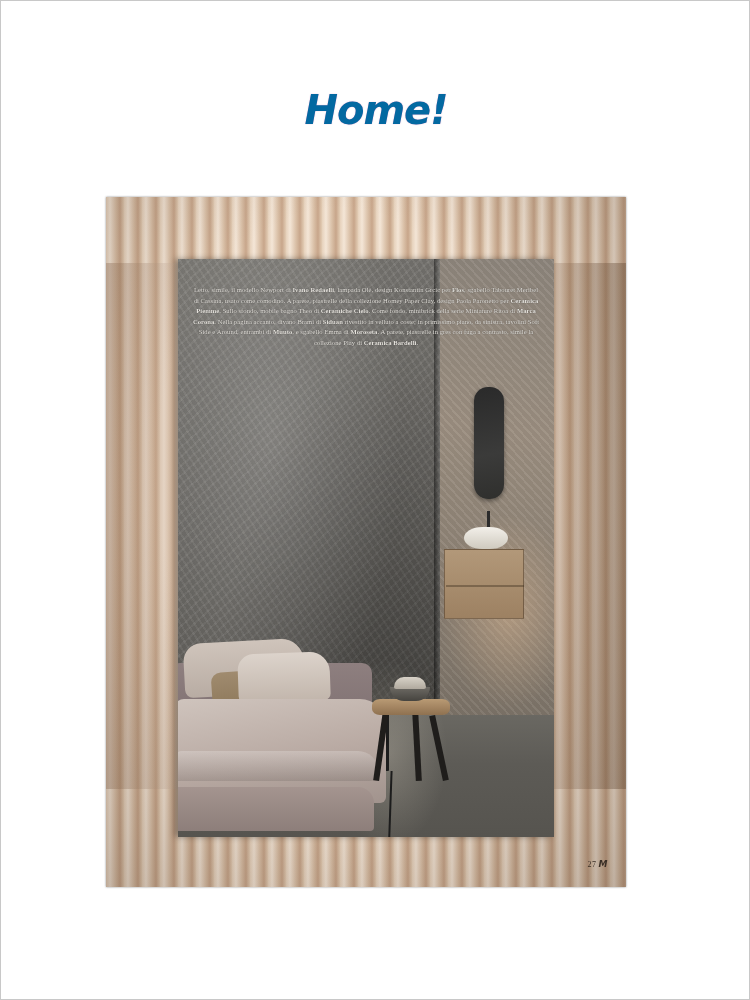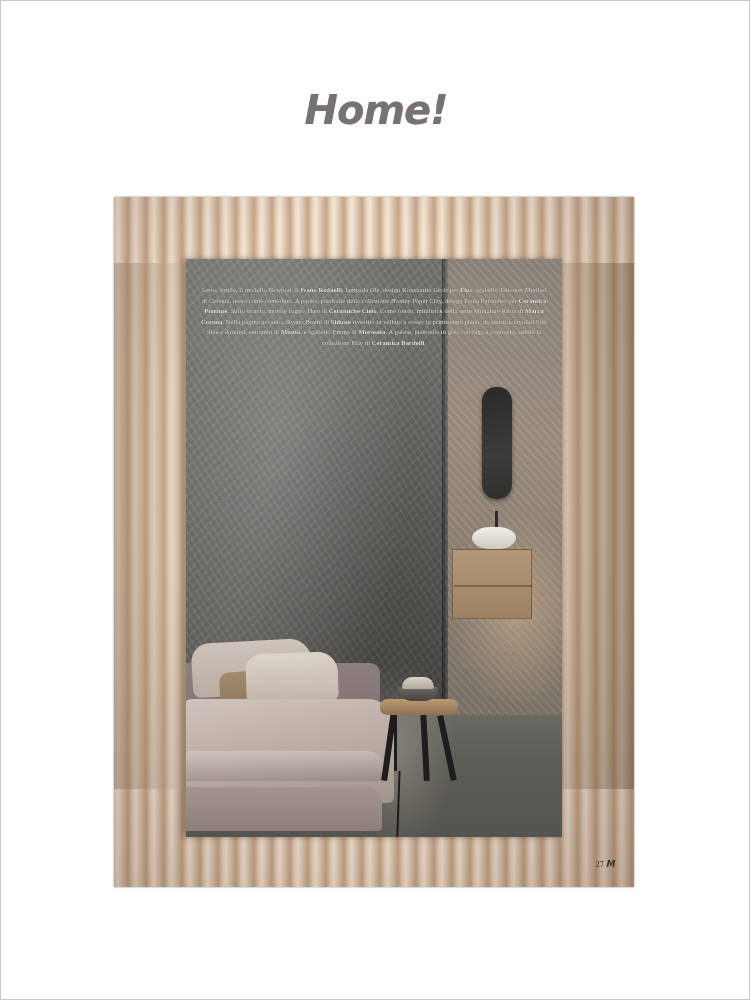--- a/index.html
+++ b/index.html
@@ -26,34 +26,33 @@
     position: absolute;
     top: 86px;
     left: 0;
     width: 750px;
     text-align: center;
     font-family: "DejaVu Sans", sans-serif;
     font-weight: bold;
     font-style: italic;
     font-size: 40px;
     letter-spacing: -1px;
-    color: #737373;
+    color: #0369a1;
     text-shadow: 0 0 1px rgba(204,26,129,0.5);
   }
   
   .spread {
     position: absolute;
     left: 105px;
     top: 196px;
     width: 520px;
     height: 690px;
     overflow: hidden;
     box-shadow: 0 0 2px rgba(0,0,0,0.45);
     background: #c9ab93;
-    margin-left: 8px;
   }
   
   .flutes {
     position: absolute;
     inset: 0;
     background:
       repeating-linear-gradient(90deg,
         #e8d4c0 0px, #f2e2d2 4px, #dcc2a9 10px, #caa98d 14px, #e3cdb6 18px),
       linear-gradient(180deg, #f0dfcd 0%, #e0c8b1 40%, #d3b79d 75%, #c8a98e 100%);
   }

